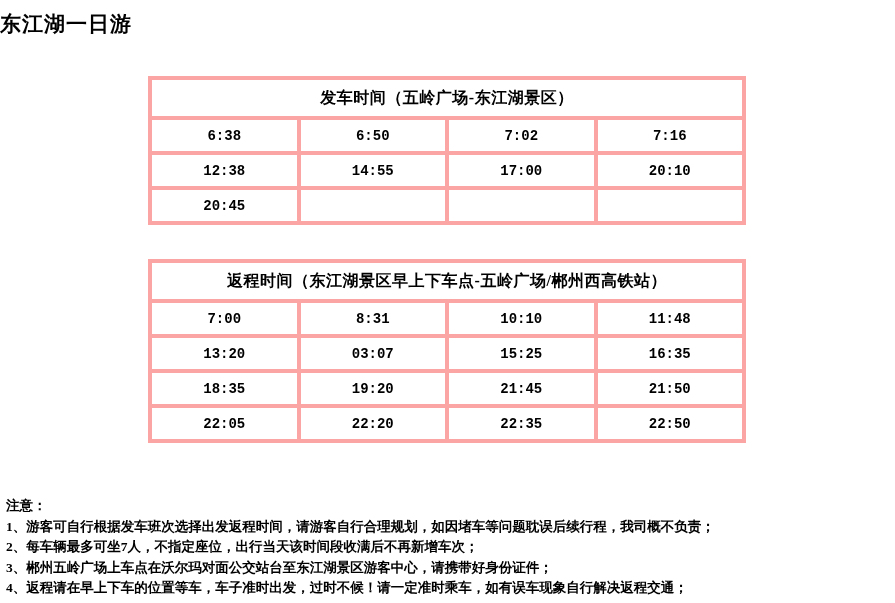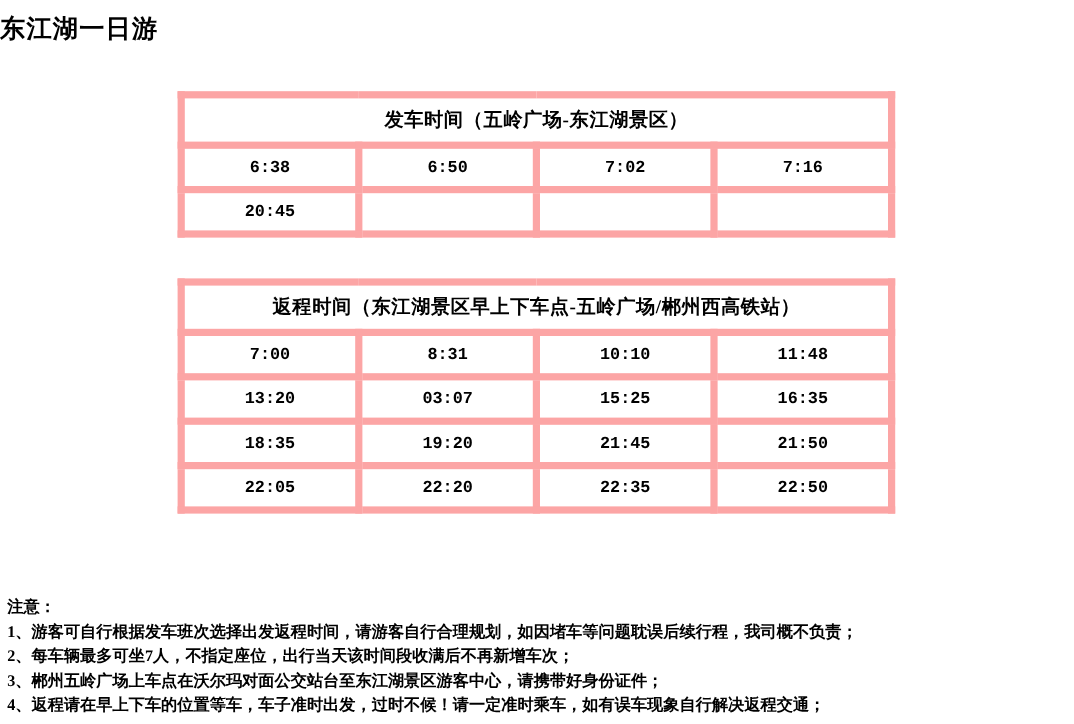--- a/index.html
+++ b/index.html
@@ -30,21 +30,21 @@
   }
   .table-wrap.first { margin-top: 38px; }
   .table-wrap.second { margin-top: 34px; }
 
   table.sched {
     border-collapse: collapse;
     width: 100%;
     table-layout: fixed;
   }
   table.sched td, table.sched th {
-    border: 6px solid #fca5a5;
+    border: 4px solid #fca5a5;
     height: 31px;
     text-align: center;
     vertical-align: middle;
     font-size: 14px;
     font-weight: bold;
     font-family: "Liberation Mono", monospace;
     padding: 0;
     margin-left: 42px;
   }
   table.sched th.caption {
@@ -85,20 +85,26 @@
         <tr>
       <th class="caption" colspan="4">发车时间（五岭广场-东江湖景区）</th>
     </tr>
     <tr>
       <td>6:38</td>
       <td>6:50</td>
       <td>7:02</td>
       <td>7:16</td>
     </tr>
     <tr>
+      <td>12:38</td>
+      <td>14:55</td>
+      <td>17:00</td>
+      <td>20:10</td>
+    </tr>
+    <tr>
       <td>20:45</td>
       <td class="empty"></td>
       <td class="empty"></td>
       <td class="empty"></td>
     </tr>
   </tbody>
     </table>
 </div>
 
 <div class="table-wrap second">

